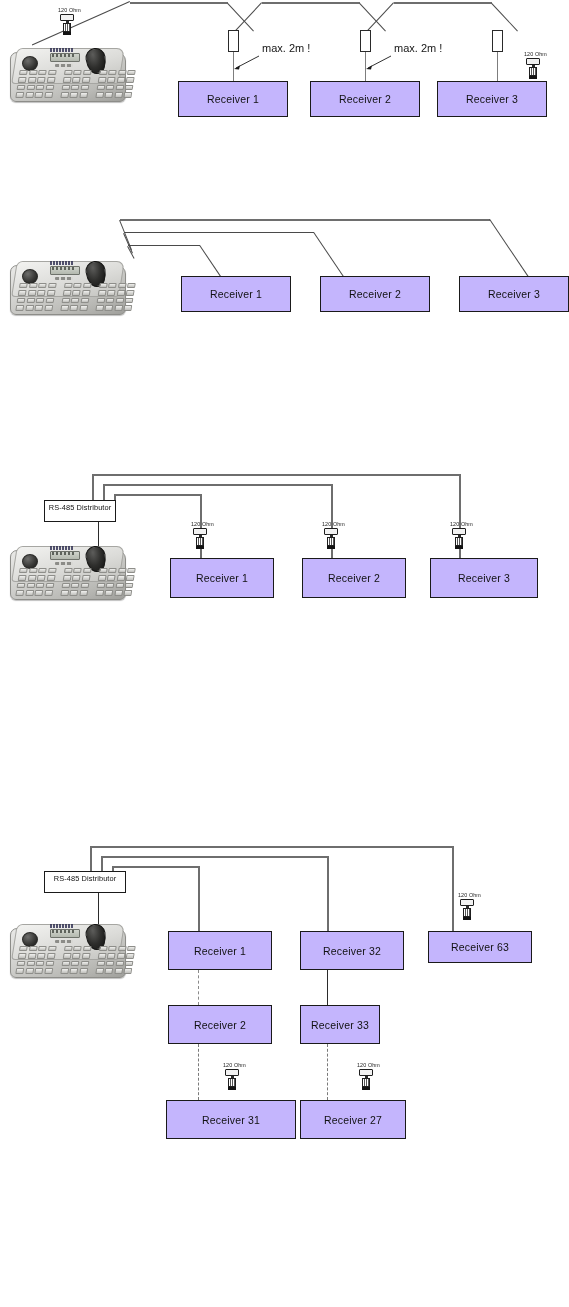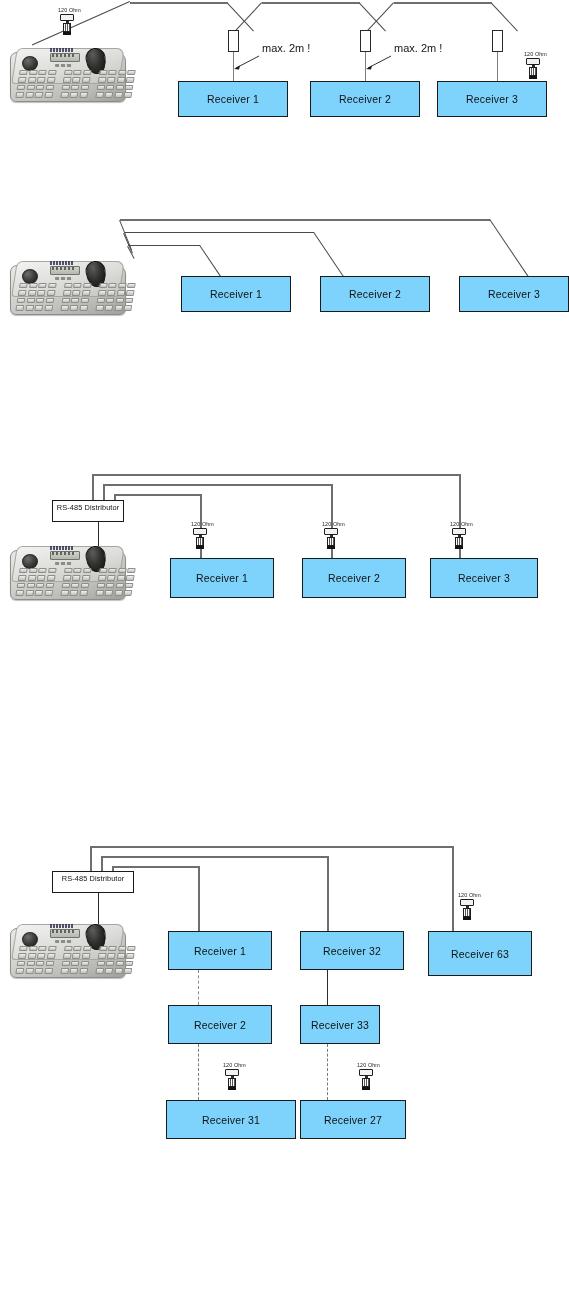--- a/index.html
+++ b/index.html
@@ -7,31 +7,31 @@
     font-family:"Liberation Sans", sans-serif;
     width:569px;height:1307px;position:relative;overflow:hidden;
   }
   .stage{position:relative;width:569px;height:1307px;}
 
   
   .node{position:absolute;box-sizing:border-box;}
 
   
   .rcv{
-    border:1px solid #1a1a1a;background:#7dd3fc;
+    border:1px solid #1a1a1a;background:#c4b5fd;
     display:flex;align-items:center;justify-content:center;
     font-size:10.5px;color:#111;letter-spacing:.2px;
   }
 
   
   .distrib{
     border:1px solid #1a1a1a;background:#ffffff;
     display:flex;align-items:flex-start;justify-content:center;
     padding-top:2px;
-    font-size:7.4px;color:#111;letter-spacing:.1px;margin-left:8px;
+    font-size:7.4px;color:#111;letter-spacing:.1px;
   }
 
   
   .junction{
     border:1px solid #2a2a2a;background:#ffffff;
   }
 
   
   .wire{position:absolute;background:#6f6f6f;}
   .wire.thin{background:#4a4a4a;}
@@ -580,21 +580,21 @@
       <div class="body"></div>
       <div class="foot"></div>
     </div>
 
     <div class="rcv node" style="left:168px;top:931px;width:104px;height:39px;">
       <span>Receiver 1</span>
     </div>
     <div class="rcv node" style="left:300px;top:931px;width:104px;height:39px;">
       <span>Receiver 32</span>
     </div>
-    <div class="rcv node" style="left:428px;top:931px;width:104px;height:45px;">
+    <div class="rcv node" style="left:428px;top:931px;width:104px;height:32px;">
       <span>Receiver 63</span>
     </div>
 
     <div class="dashv" style="left:198px;top:970px;height:35px;"></div>
     <div class="wire v node" style="left:327px;top:970px;height:35px;background:#2b2b2b;"></div>
 
     <div class="rcv node" style="left:168px;top:1005px;width:104px;height:39px;">
       <span>Receiver 2</span>
     </div>
     <div class="rcv node" style="left:300px;top:1005px;width:80px;height:39px;">

